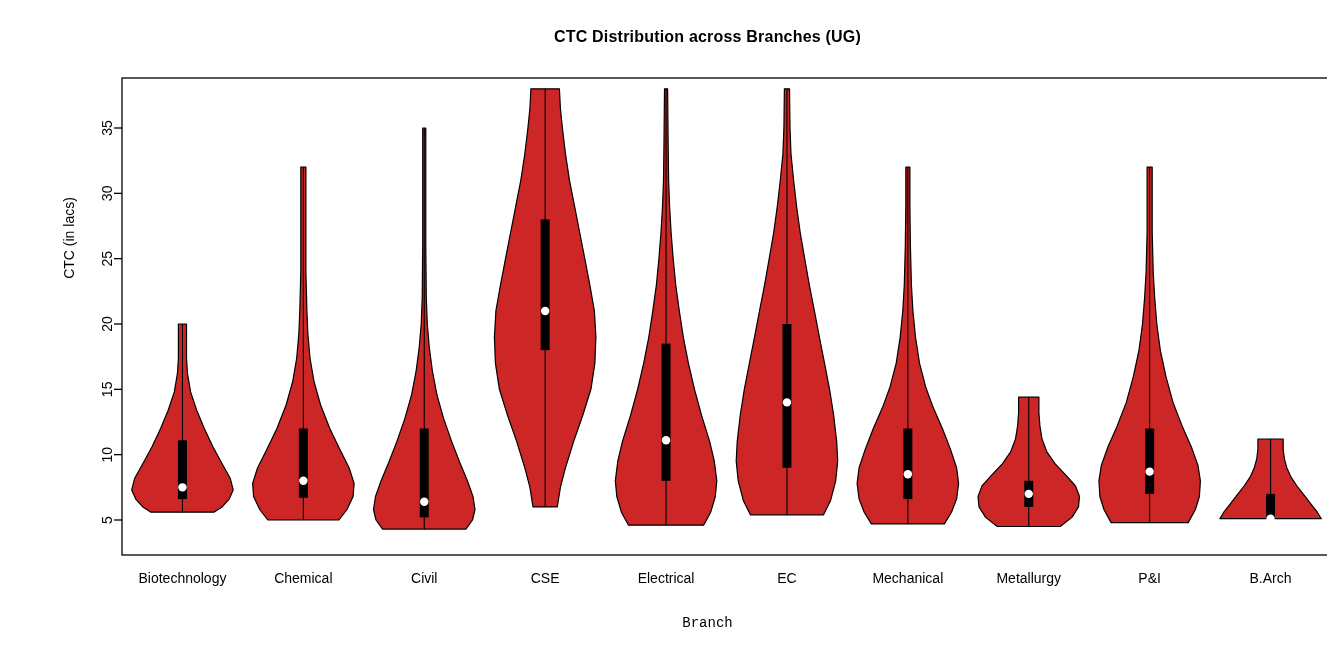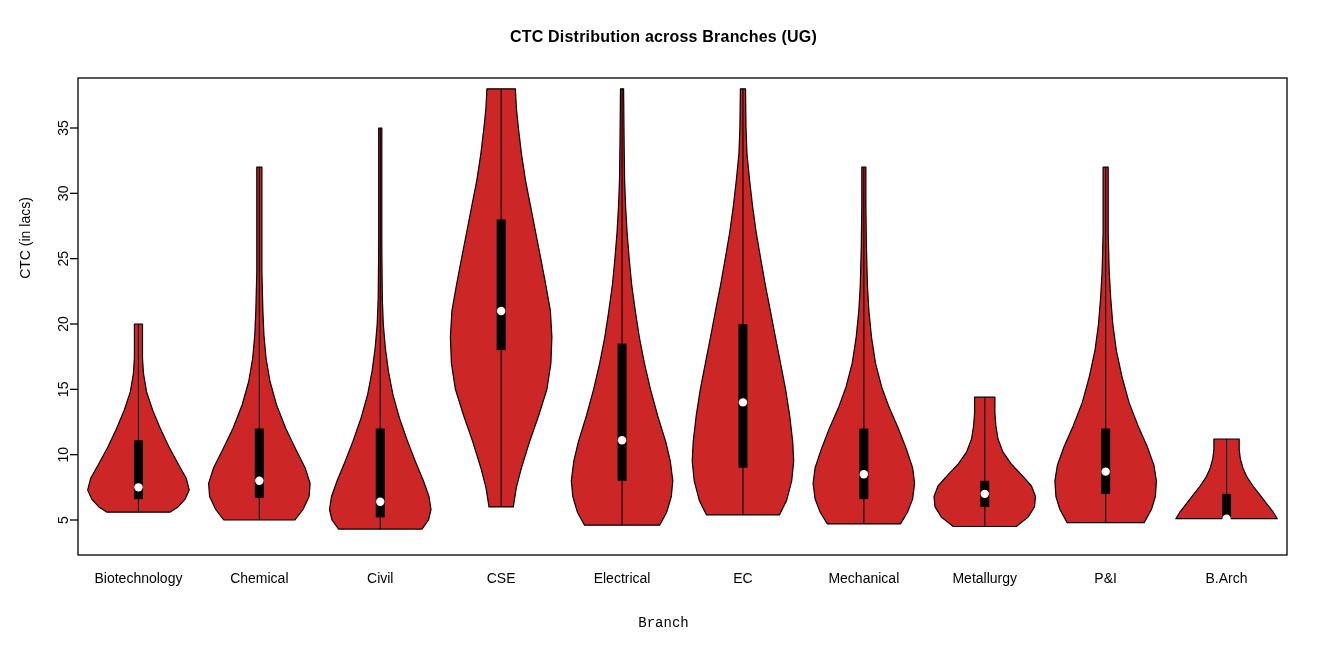--- a/index.html
+++ b/index.html
@@ -1,18 +1,18 @@
 <!DOCTYPE html>
 <html><head>
 <meta charset="utf-8">
 <style>
   html,body{margin:0;padding:0;background:#ffffff;}
   body{width:1327px;height:653px;overflow:hidden;
        font-family:"Liberation Sans","DejaVu Sans",sans-serif;color:#000;}
-  #root{position:relative;width:1143px;height:653px;}
+  #root{position:relative;width:1143px;height:653px;margin-left:44px;}
   #chart-title{
     position:absolute;left:0;top:28px;width:1327px;text-align:center;
     font-size:16px;font-weight:bold;letter-spacing:.2px;
   }
   #ylabel{
     position:absolute;left:-35px;top:230px;width:120px;text-align:center;
     font-size:14px;transform:rotate(-90deg);transform-origin:center center;
   }
   #xlabel{
     position:absolute;left:0;top:615px;width:1327px;text-align:center;

